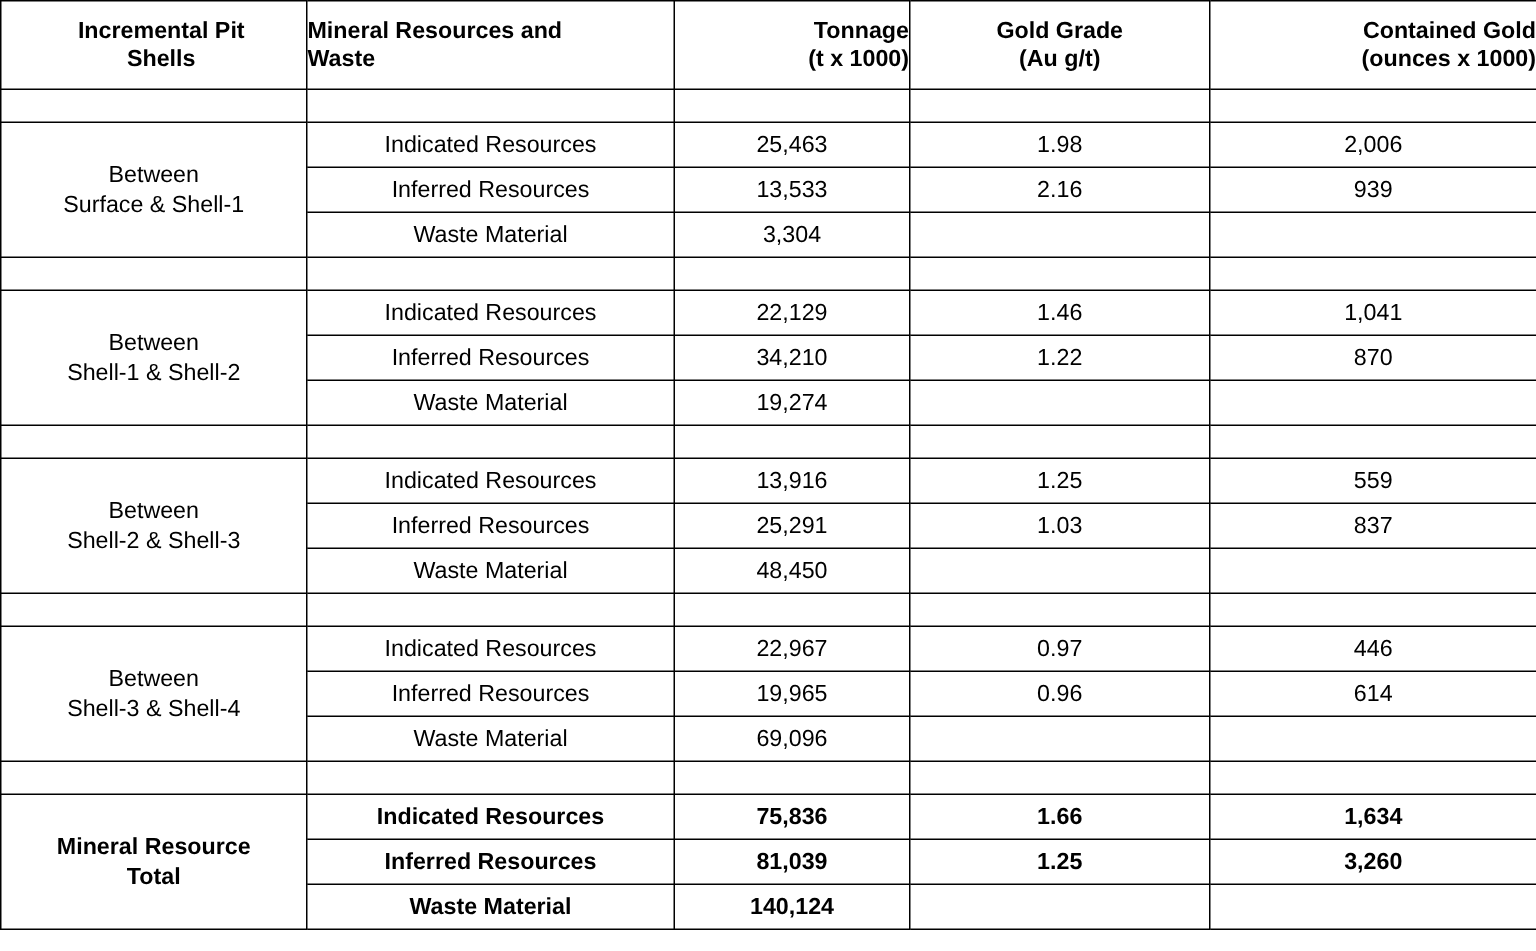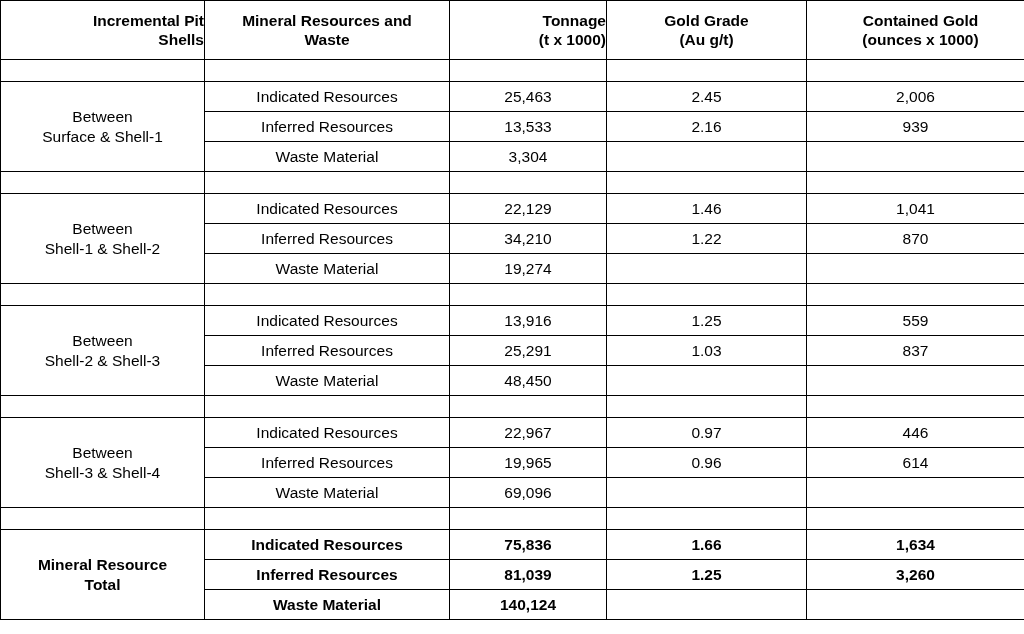--- a/index.html
+++ b/index.html
@@ -44,25 +44,25 @@
 
   thead th {
     font-weight: bold;
     height: 58px;
     padding: 2px 6px;
   }
   thead th .hl {
     display: block;
   }
   
-  thead th.h0 { text-align: right; padding-left: 10px; margin-top: 44px; }
-  thead th.h1 { text-align: center; }
+  thead th.h0 { text-align: center; padding-left: 10px; margin-top: 44px; }
+  thead th.h1 { text-align: left; }
   thead th.h2 { text-align: right; }
   thead th.h3 { text-align: center; }
-  thead th.h4 { text-align: center; padding-left: 10px; }
+  thead th.h4 { text-align: right; padding-left: 10px; }
 
   tr.spacer td {
     height: 21px;
   }
   tr.data td {
     height: 29px;
     padding: 0 6px;
   }
   td.group-label {
     line-height: 1.3;
@@ -121,21 +121,21 @@
         <td></td>
         <td></td>
       </tr>
       <tr class="data">
         <td class="group-label" rowspan="3">
           <span class="gl">Between</span>
           <span class="gl">Surface &amp; Shell-1</span>
         </td>
         <td>Indicated Resources</td>
         <td>25,463</td>
-        <td>2.45</td>
+        <td>1.98</td>
         <td>2,006</td>
       </tr>
       <tr class="data">
         <td>Inferred Resources</td>
         <td>13,533</td>
         <td>2.16</td>
         <td>939</td>
       </tr>
       <tr class="data">
         <td>Waste Material</td>

